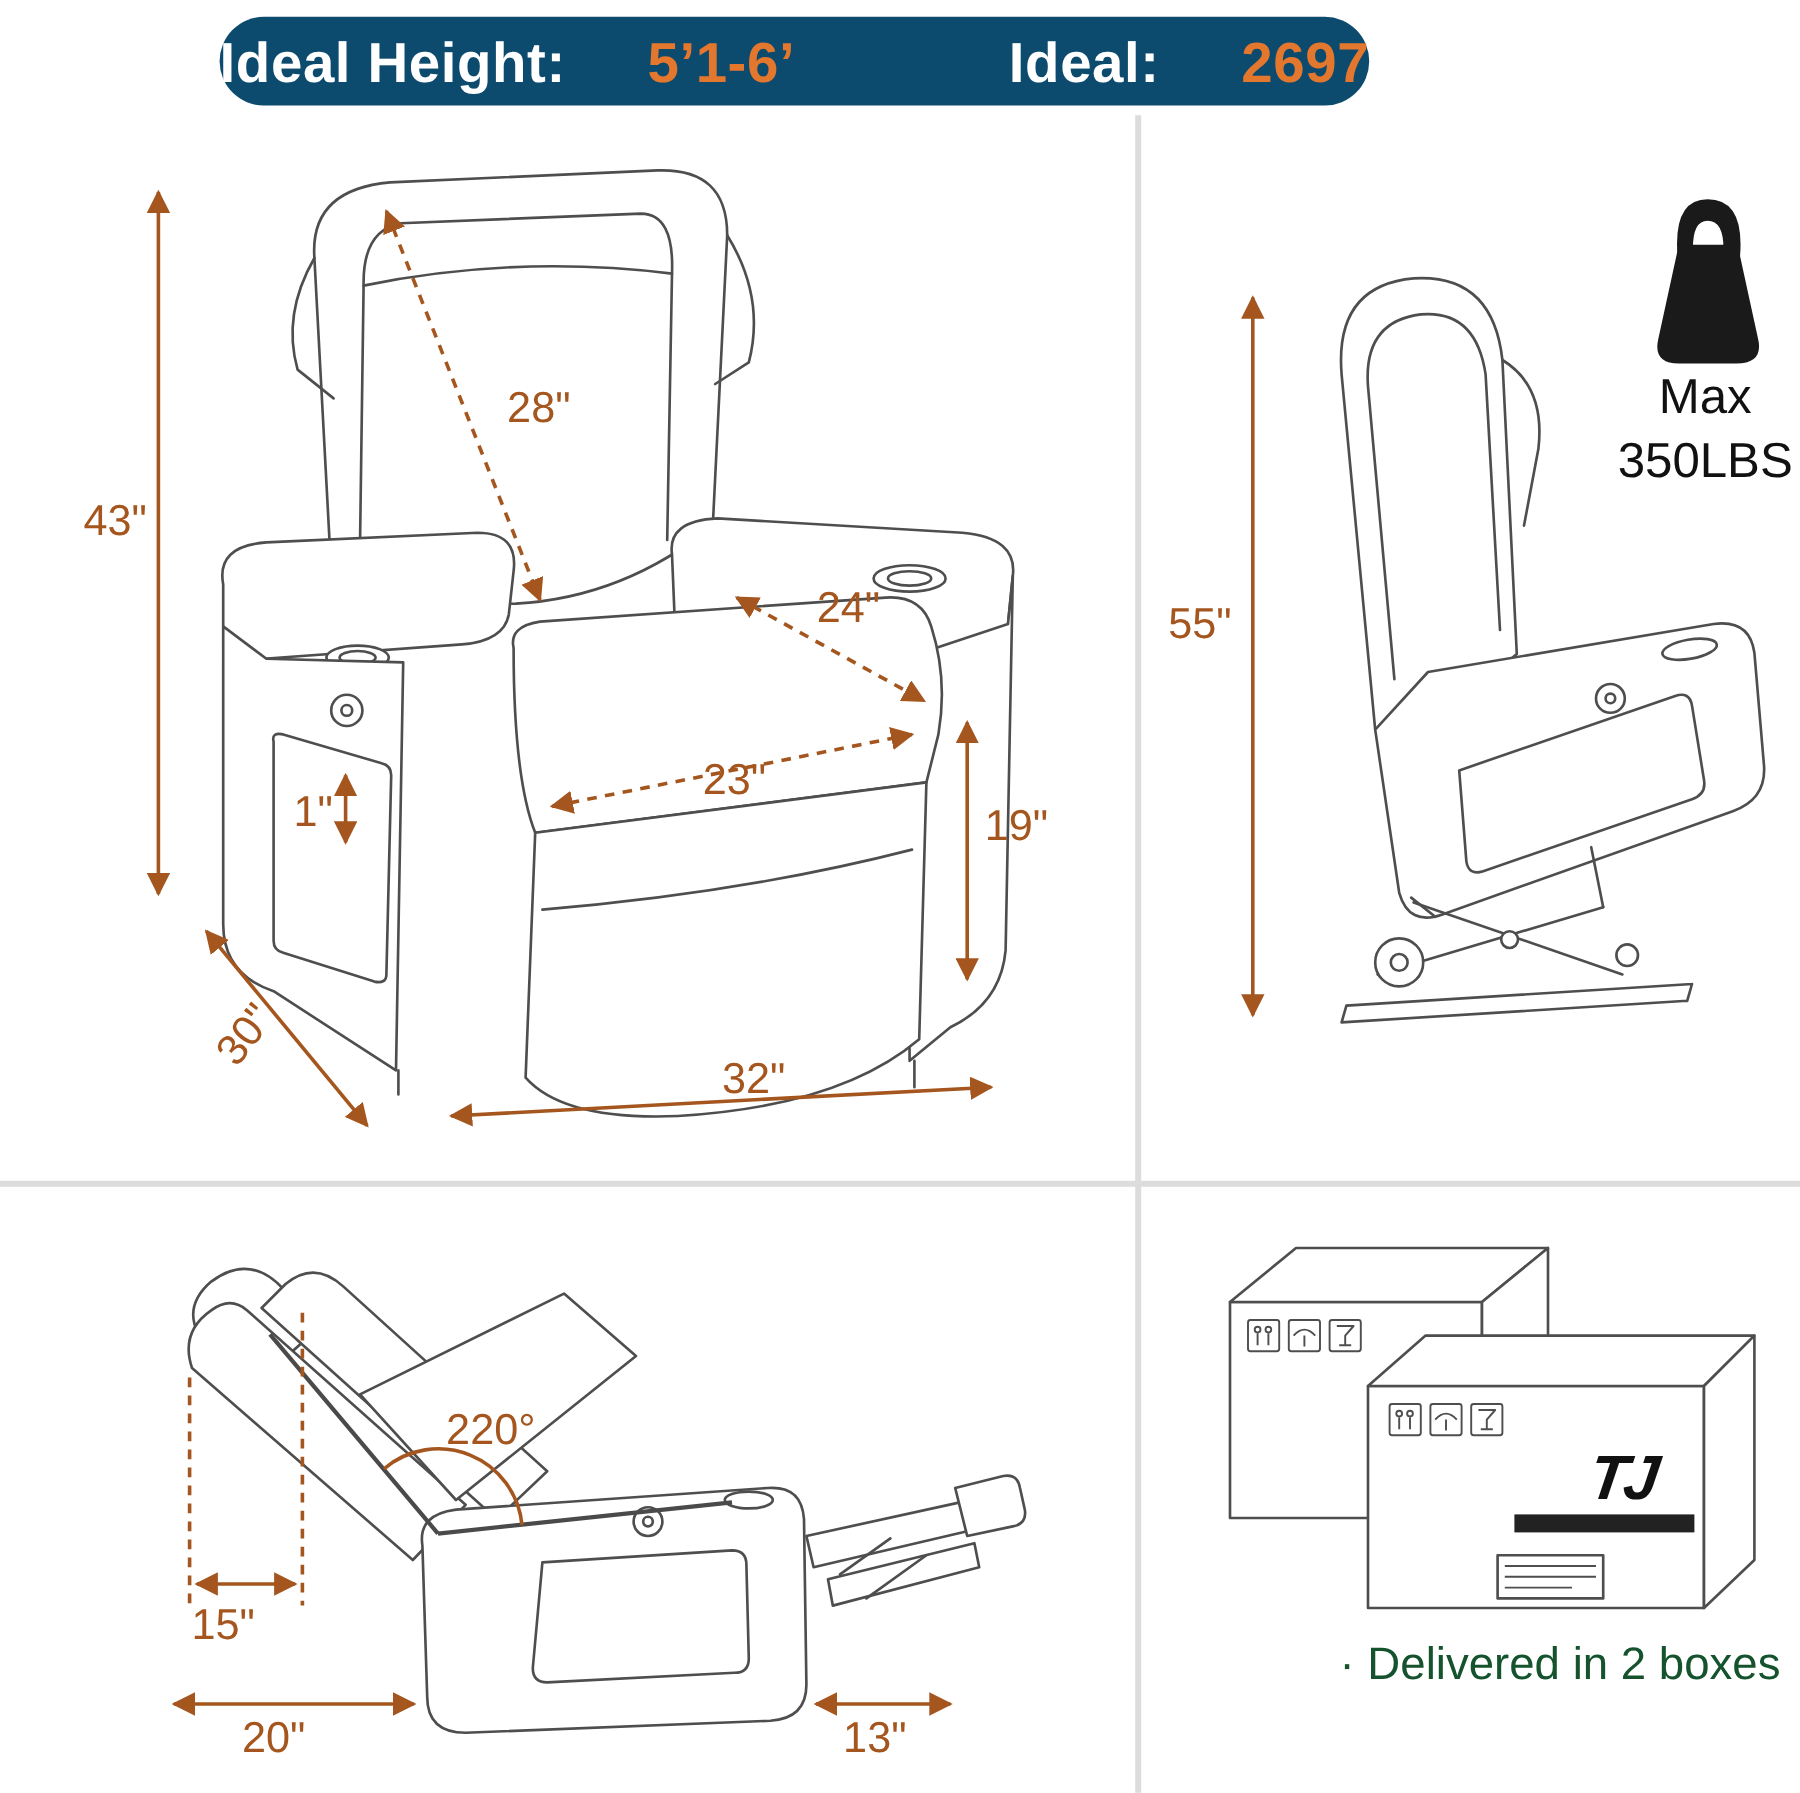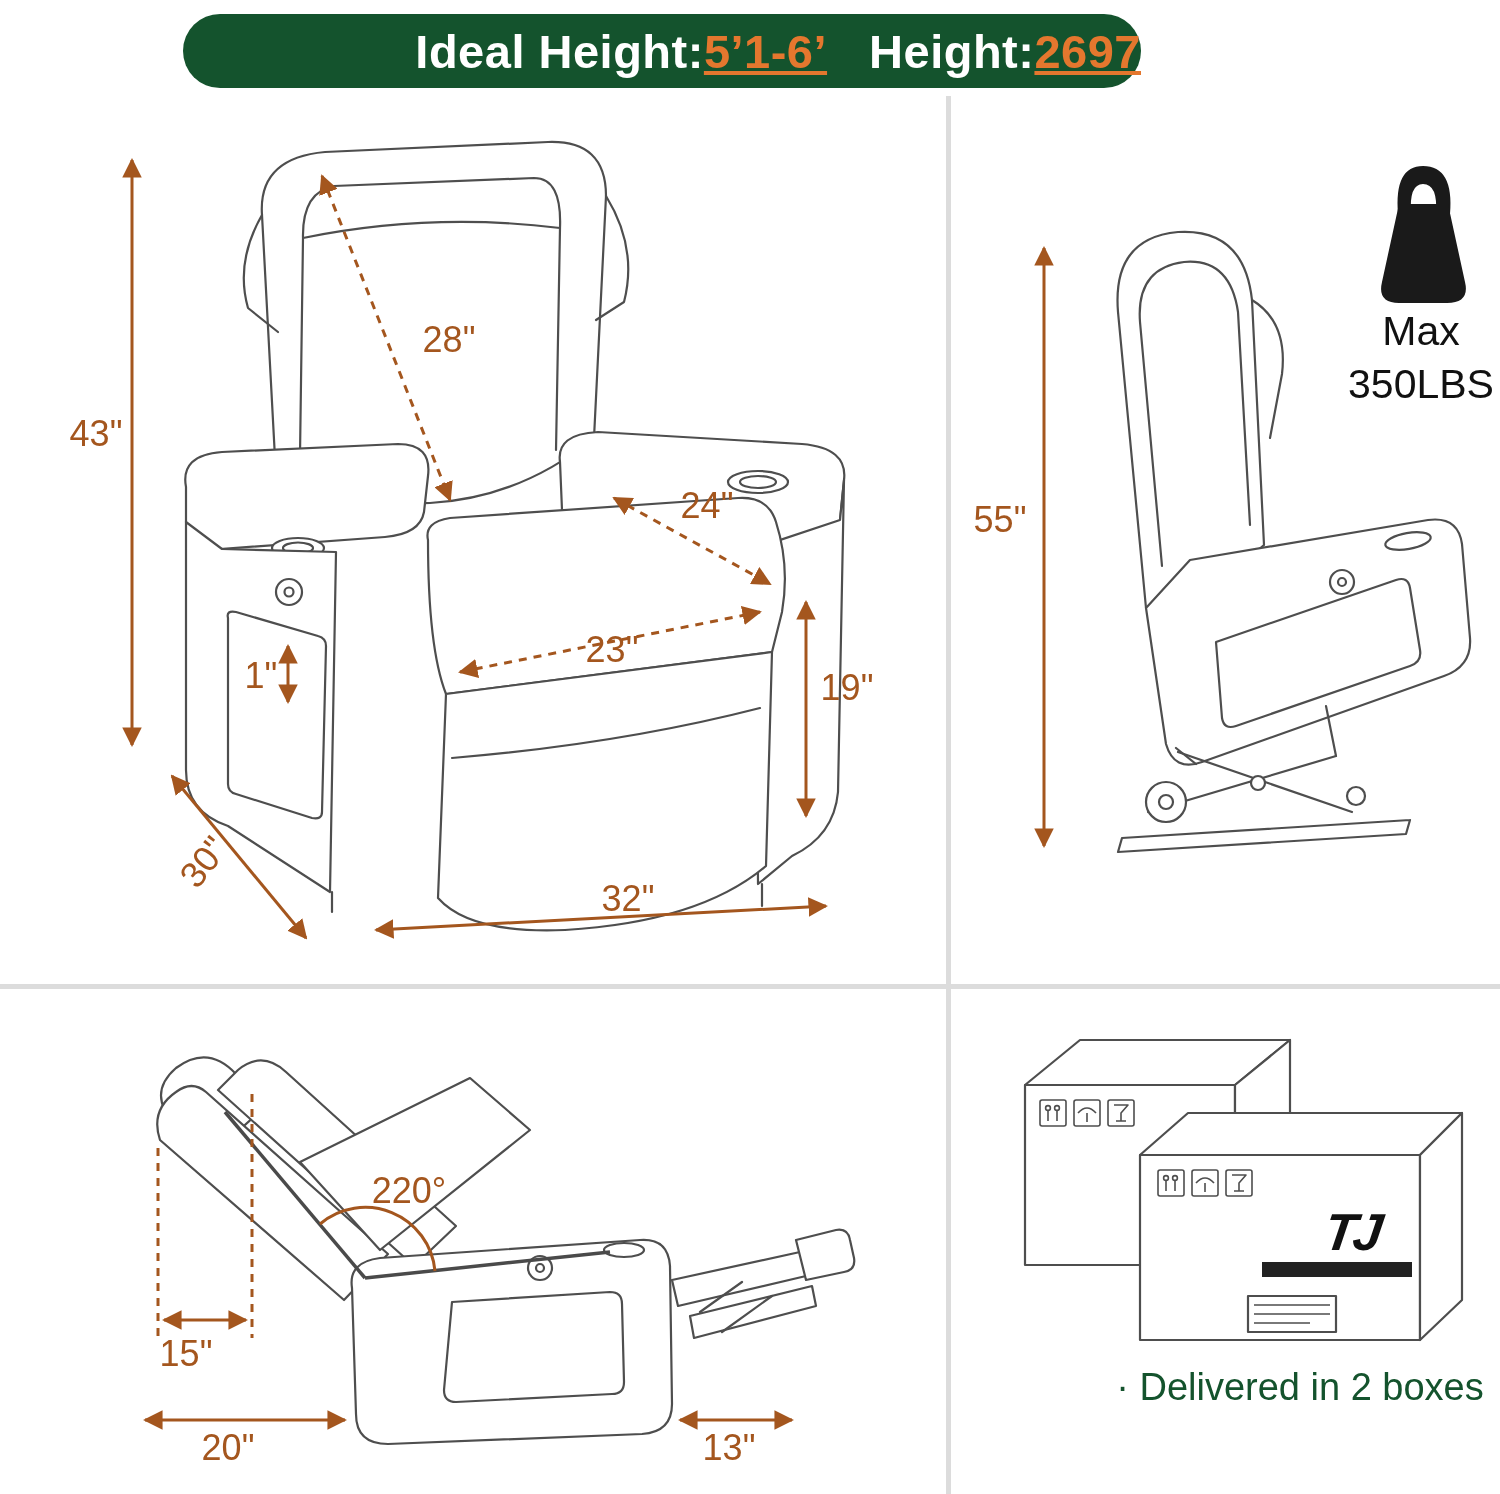--- a/index.html
+++ b/index.html
@@ -5,25 +5,25 @@
   html,body{margin:0;padding:0;background:#ffffff;}
   body{width:1500px;height:1494px;position:relative;overflow:hidden;
        font-family:"Liberation Sans",sans-serif;}
   .page{position:absolute;inset:0;}
 
   
   .divider-v{position:absolute;left:946px;top:96px;width:5px;height:1398px;background:#dcdcdc;}
   .divider-h{position:absolute;left:0;top:984px;width:1500px;height:5px;background:#dcdcdc;}
 
   
-  .banner{position:absolute;left:183px;top:14px;width:958px;height:74px;background:#14532d;
-          border-radius:38px;display:flex;align-items:center;justify-content:flex-end;
+  .banner{position:absolute;left:183px;top:14px;width:958px;height:74px;background:#0c4a6e;
+          border-radius:38px;display:flex;align-items:center;justify-content:space-between;
           font-weight:bold;font-size:47px;letter-spacing:.5px;white-space:nowrap;}
   .banner .w{color:#ffffff;}
-  .banner .o{color:#e4772e;text-decoration:underline;}
+  .banner .o{color:#e4772e;}
   .banner .gap{display:inline-block;width:42px;}
 
   
   svg.art{position:absolute;left:0;top:0;width:1500px;height:1494px;}
 
   
   .dim{position:absolute;transform:translate(-50%,-50%);font-size:36px;color:#a4561e;
        white-space:nowrap;line-height:1;}
   .dim.rot{transform:translate(-50%,-50%) rotate(-52deg);}
   .blk{position:absolute;transform:translate(-50%,-50%);font-size:41px;font-weight:normal;
@@ -180,21 +180,21 @@
 
       <rect x="1248" y="1296" width="88" height="36" fill="#fff"></rect>
       <path d="M1254,1305 L1330,1305 M1254,1314 L1330,1314 M1254,1323 L1310,1323" stroke-width="1.6" fill="none"></path>
     </g>
   </svg>
 
   <div class="banner">
     <span class="w">Ideal Height:</span>
       <span class="o">5’1-6’</span>
       <span class="gap"></span>
-      <span class="w">Height:</span>
+      <span class="w">Ideal:</span>
       <span class="o">2697</span>
   </div>
 
   <span class="dim" style="left:96px;top:434px">43"</span>
   <span class="dim" style="left:449px;top:340px">28"</span>
   <span class="dim" style="left:707px;top:506px">24"</span>
   <span class="dim" style="left:612px;top:650px">23"</span>
   <span class="dim" style="left:261px;top:676px">1"</span>
   <span class="dim" style="left:847px;top:688px">19"</span>
   <span class="dim rot" style="left:204px;top:862px">30"</span>

